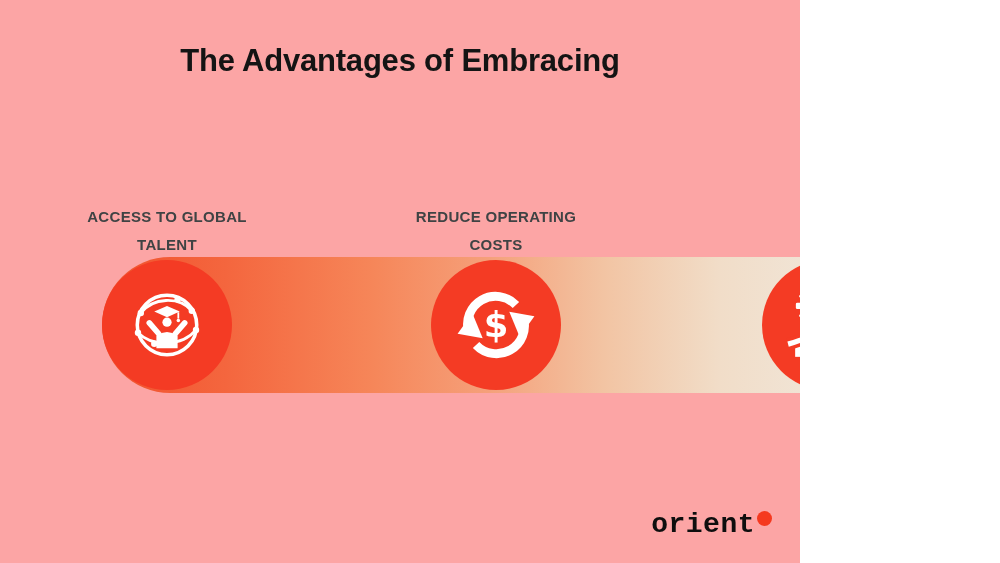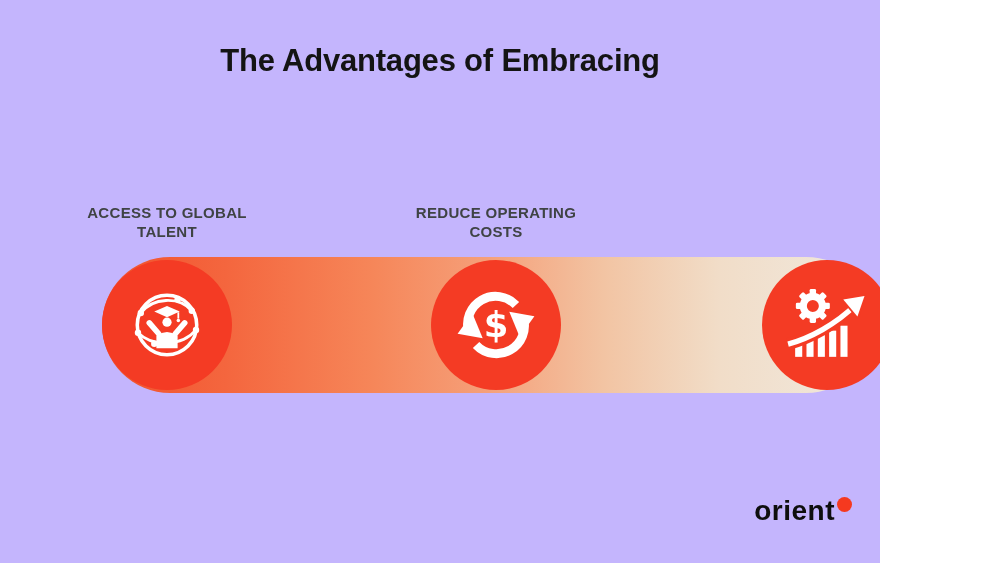--- a/index.html
+++ b/index.html
@@ -1,22 +1,22 @@
 <!DOCTYPE html>
 <html><head>
 <meta charset="utf-8">
 <style>
   html, body { margin: 0; padding: 0; }
   body { font-family: "Liberation Sans", "DejaVu Sans", sans-serif; }
 
   .canvas {
     position: relative;
-    width: 880px;
+    width: 800px;
     height: 563px;
-    background: #c4b5fd;
+    background: #fca5a5;
     overflow: hidden;
   }
 
   
   .title {
     position: absolute;
     top: 42px;
     left: 0;
     width: 100%;
     margin: 0;
@@ -50,21 +50,21 @@
 
   
   .label {
     position: absolute;
     top: 203px;
     width: 240px;
     text-align: center;
     font-size: 15px;
     font-weight: 700;
     letter-spacing: 0.3px;
-    line-height: 19px;
+    line-height: 28px;
     color: #3F4344;
     white-space: pre-line;
     z-index: 3;
   }
   .label-0 { left: 47px; }
   .label-1 { left: 376px; text-align: center; }
   .label-2 { left: 707px; }
 
   
   .circle {
@@ -80,24 +80,25 @@
     justify-content: center;
   }
   .circle-0 { left: 102px; }
   .circle-1 { left: 431px; }
   .circle-2 { left: 762px; }
 
   
   .logo {
     position: absolute;
     right: 28px;
-    bottom: 38px;
+    bottom: 24px;
     display: flex;
     align-items: flex-start;
     z-index: 4;
+    font-family: Liberation Mono, monospace;
   }
   .logo-text {
     font-size: 28px;
     font-weight: 800;
     letter-spacing: 0.5px;
     line-height: 1;
     color: #0E0E0E;
   }
   .logo-dot {
     width: 15px;

